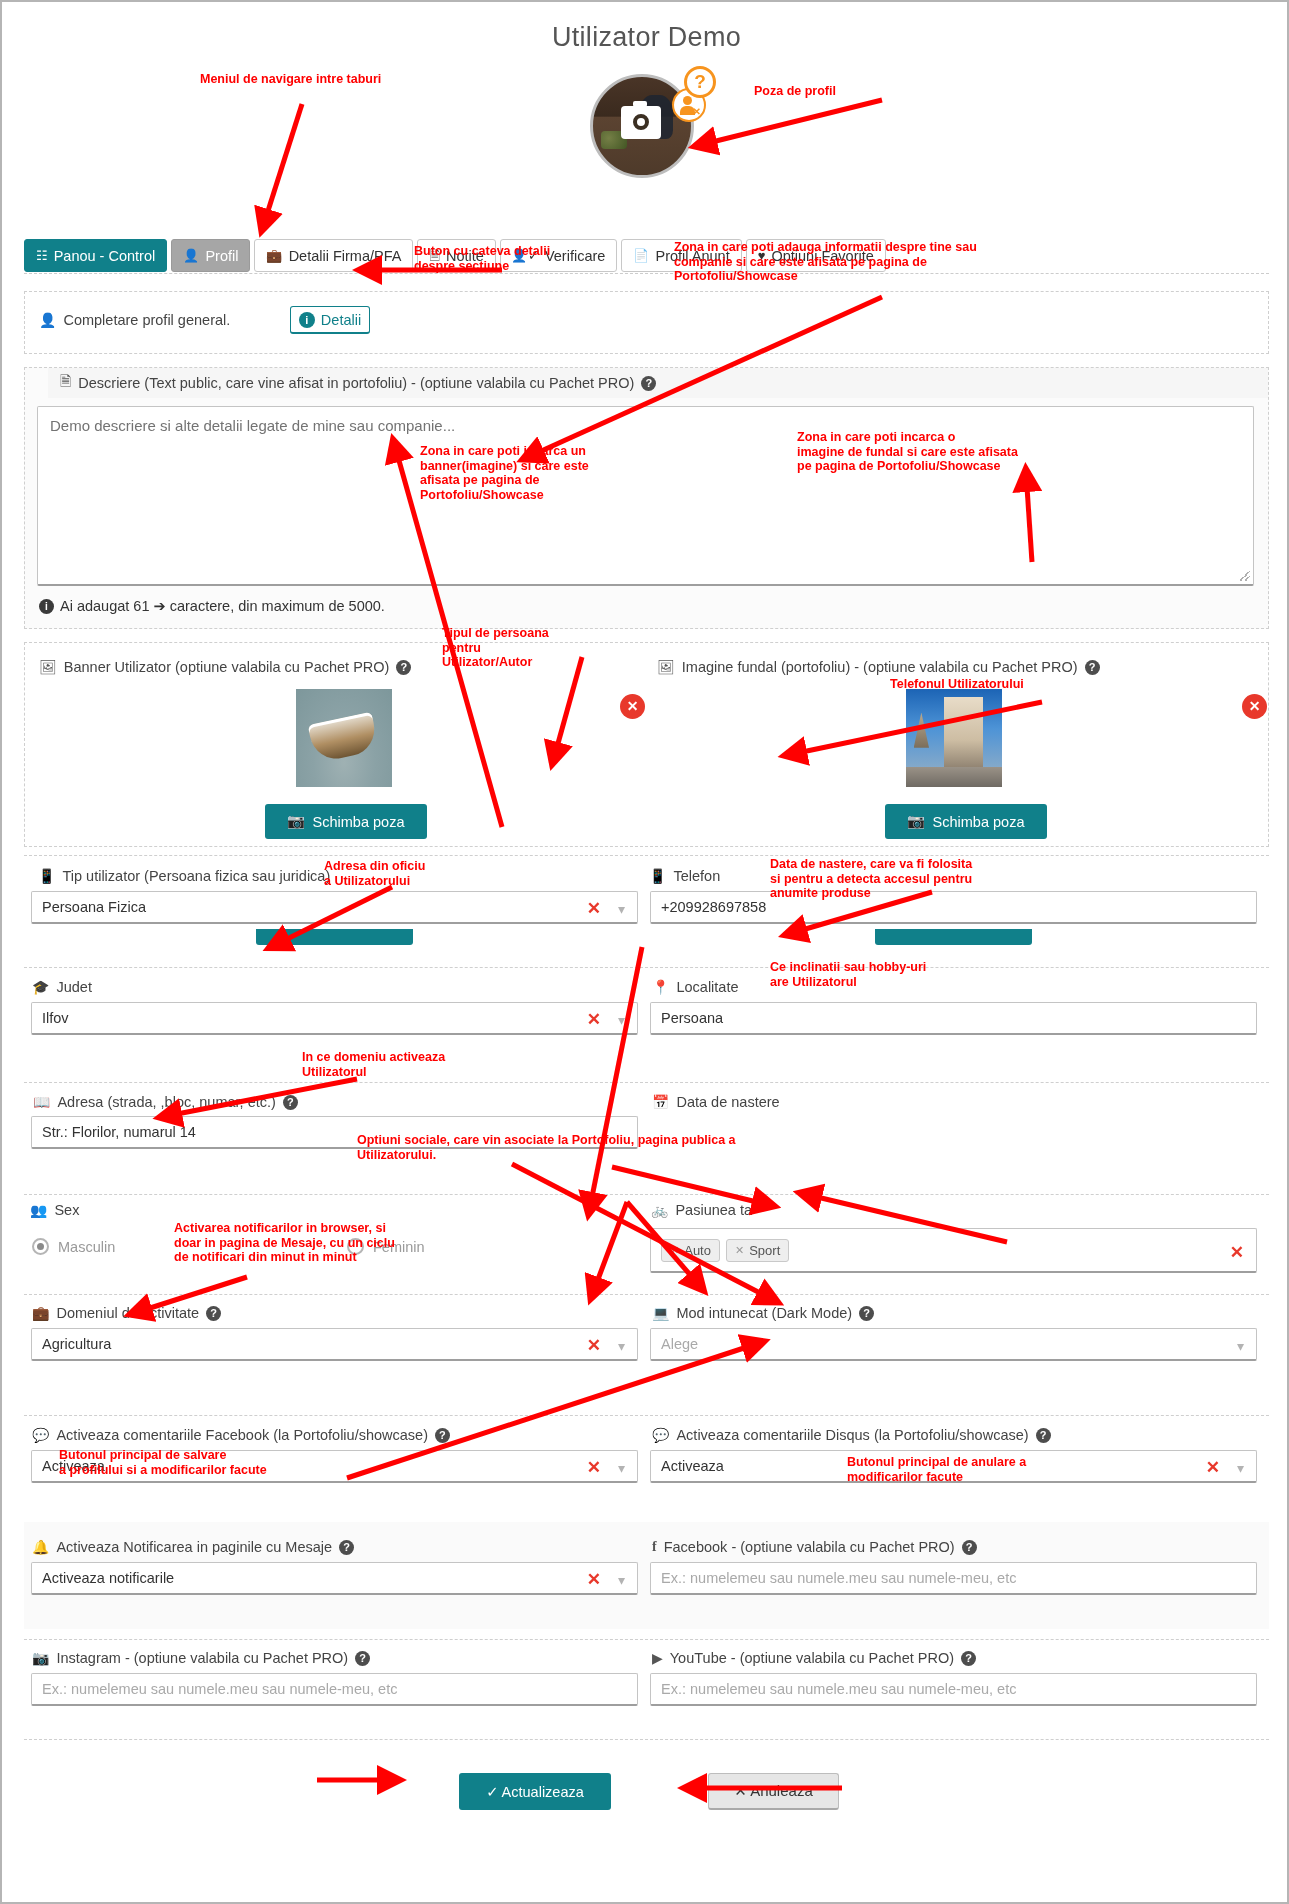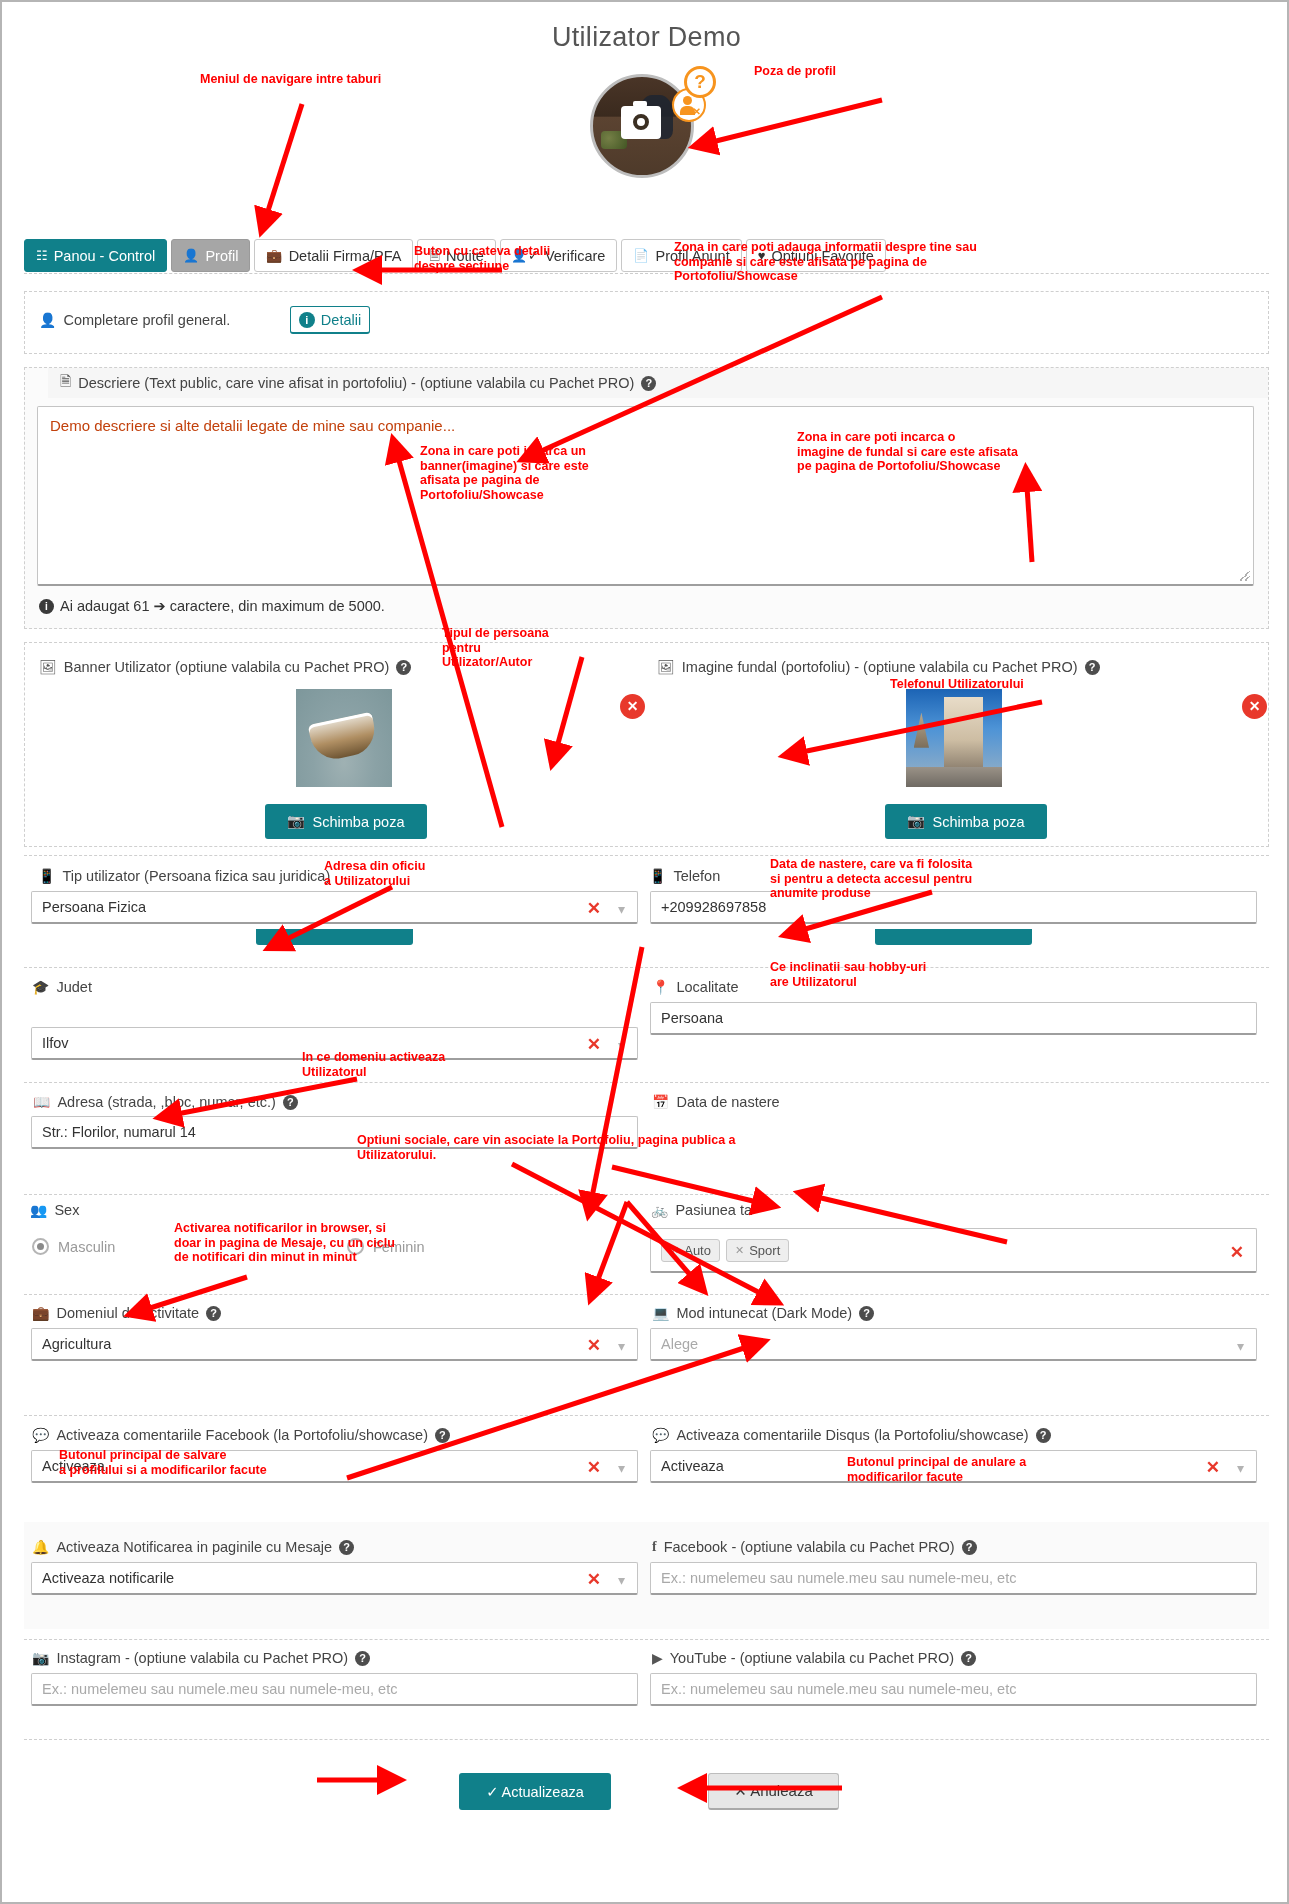--- a/index.html
+++ b/index.html
@@ -131,21 +131,21 @@
     width:16px;height:16px;border-radius:50%;background:#10808a;color:#fff;
     font-size:11px;font-weight:bold;text-align:center;line-height:16px;
   }
 
   .desc-head{
     position:absolute;left:23px;top:0;right:0;height:30px;background:#f6f6f6;
     display:flex;align-items:center;padding-left:12px;box-sizing:border-box;
   }
   .textarea{
     position:absolute;box-sizing:border-box;border:1px solid #c4c4c4;border-bottom:2px solid #9e9e9e;
-    background:#fff;font-size:15px;color:#c2410c;padding:10px 12px;border-radius:2px;
+    background:#fff;font-size:15px;color:#737373;padding:10px 12px;border-radius:2px;
   }
   .resizer{
     position:absolute;right:3px;bottom:3px;width:10px;height:10px;
     background:
       linear-gradient(135deg,transparent 45%,#b0b0b0 45%,#b0b0b0 55%,transparent 55%),
       linear-gradient(135deg,transparent 70%,#b0b0b0 70%,#b0b0b0 80%,transparent 80%);
   }
   .charcount{font-size:14.5px;color:#333;display:flex;align-items:center;gap:6px;}
   .cc-dot{width:15px;height:15px;border-radius:50%;background:#3a3a3a;color:#fff;font-size:10px;font-weight:bold;text-align:center;line-height:15px;}
 
@@ -345,21 +345,21 @@
   <div class="inp" style="position:absolute;left:648px;top:889px;width:607px;">
     <span>+209928697858</span>
   </div>
   <div class="teal-btn" style="position:absolute;left:873px;top:927px;width:157px;height:16px;border-radius:0 0 3px 3px;"></div>
 
   <div class="row-sep" style="top:965px;"></div>
   <div style="position:absolute;left:30px;top:977px;" class="fld-label">
     <span class="ic">🎓</span>
     <span>Judet</span>
   </div>
-  <div class="inp" style="position:absolute;left:29px;top:1000px;width:607px;margin-top:25px;">
+  <div class="inp" style="position:absolute;left:29px;top:1000px;width:607px;">
     <span>Ilfov</span>
     <span class="sel-x" style="right:36px;top:6px;">✕</span>
     <span class="sel-caret" style="right:12px;top:9px;">▾</span>
   </div>
 
   <div style="position:absolute;left:650px;top:977px;" class="fld-label">
     <span class="ic">📍</span>
     <span>Localitate</span>
   </div>
   <div class="inp" style="position:absolute;left:648px;top:1000px;width:607px;">
@@ -535,21 +535,21 @@
       <line x1="345" y1="1476" x2="745" y2="1345"></line>
       <line x1="315" y1="1778" x2="380" y2="1778"></line>
       <line x1="840" y1="1786" x2="700" y2="1786"></line>
     </g>
     <g stroke="#ff0000" stroke-width="5" fill="none" marker-end="url(#ah)">
       <line x1="640" y1="945" x2="590" y2="1195"></line>
     </g>
   </svg>
 
   <div class="anno-text" style="left:198px;top:70px;">Meniul de navigare intre taburi</div>
-  <div class="anno-text" style="left:752px;top:62px;">Poza de profil</div>
+  <div class="anno-text" style="left:752px;top:82px;">Poza de profil</div>
   <div class="anno-text" style="left:412px;top:242px;">Buton cu cateva detalii
 despre sectiune</div>
   <div class="anno-text" style="left:672px;top:238px;">Zona in care poti adauga informatii despre tine sau
 companie si care este afisata pe pagina de
 Portofoliu/Showcase</div>
   <div class="anno-text" style="left:418px;top:442px;">Zona in care poti incarca un
 banner(imagine) si care este
 afisata pe pagina de
 Portofoliu/Showcase</div>
   <div class="anno-text" style="left:795px;top:428px;">Zona in care poti incarca o

